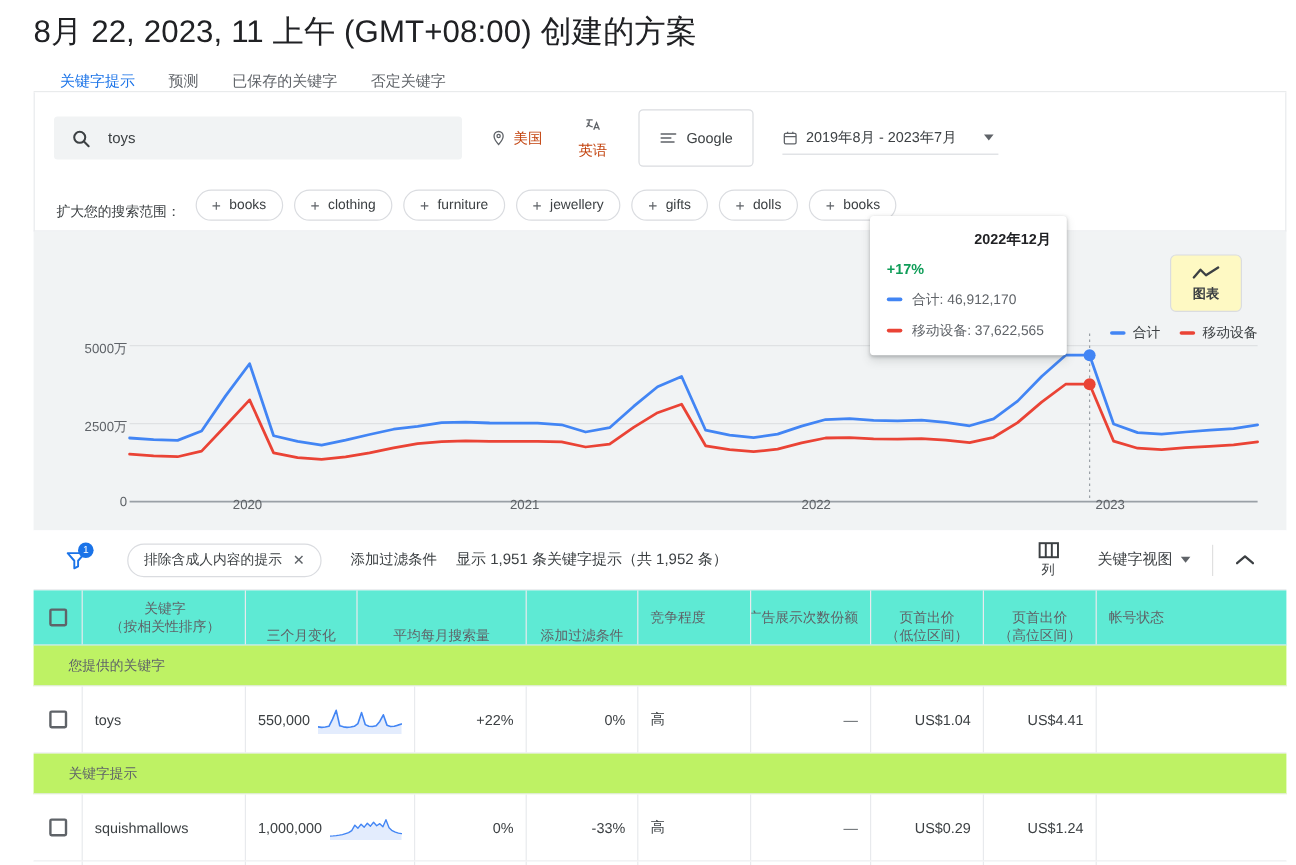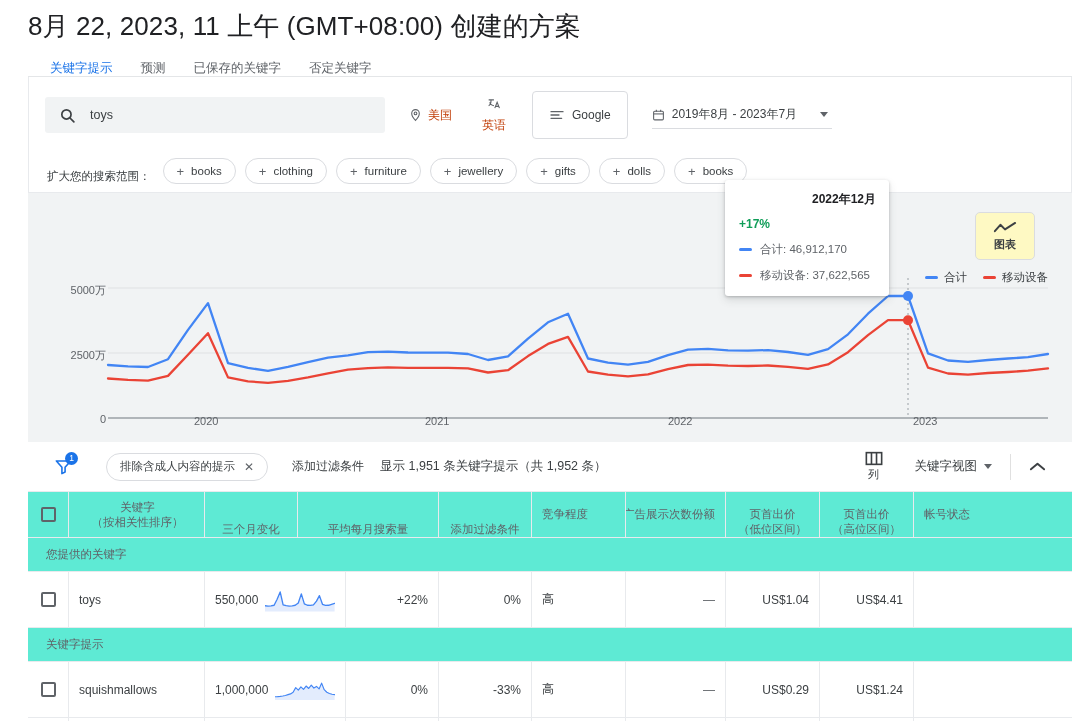--- a/index.html
+++ b/index.html
@@ -142,22 +142,22 @@
   .c-yy { width: 93px; flex: none; display: flex; align-items: center; justify-content: flex-end; }
   .c-comp { width: 94px; flex: none; display: flex; align-items: center; }
   .c-share { width: 100px; flex: none; display: flex; align-items: center; justify-content: flex-end; }
   .c-low { width: 94px; flex: none; display: flex; align-items: center; justify-content: flex-end; }
   .c-high { width: 94px; flex: none; display: flex; align-items: center; justify-content: flex-end; }
   .c-status { flex: 1 1 auto; display: flex; align-items: center; }
   .th-sub { display: block; }
   .th-kw { flex-direction: column; align-items: flex-start; justify-content: center; padding-left: 12px; }
   .th-right { justify-content: flex-end; text-align: right; flex-direction: column; align-items: flex-end; }
 
-  .section-row { height: 34px; background: #5eead4; display: flex; align-items: center;
-                 padding-left: 18px; font-size: 11.5px; color: #5f6368; border-bottom: 1px solid #e8eaed; }
+  .section-row { height: 34px; background: #bef264; display: flex; align-items: center;
+                 padding-left: 29px; font-size: 11.5px; color: #5f6368; border-bottom: 1px solid #e8eaed; }
   .drow { height: 56px; font-size: 12px; color: #3c4043; }
   .drow .cell { border-left: 1px solid #e8eaed; }
   .drow .cell:first-child { border-left: none; }
   .cbox { width: 15px; height: 15px; border: 2px solid #5f6368; border-radius: 2px; cursor: pointer; }
   .vol-wrap { display: flex; align-items: center; gap: 7px; justify-content: flex-end; width: 100%; margin-left: 17px; }
   .vol-num { font-size: 12px; color: #3c4043; }
   .dash { color: #5f6368; }
   svg { display: block; }
 </style>
 </head>

